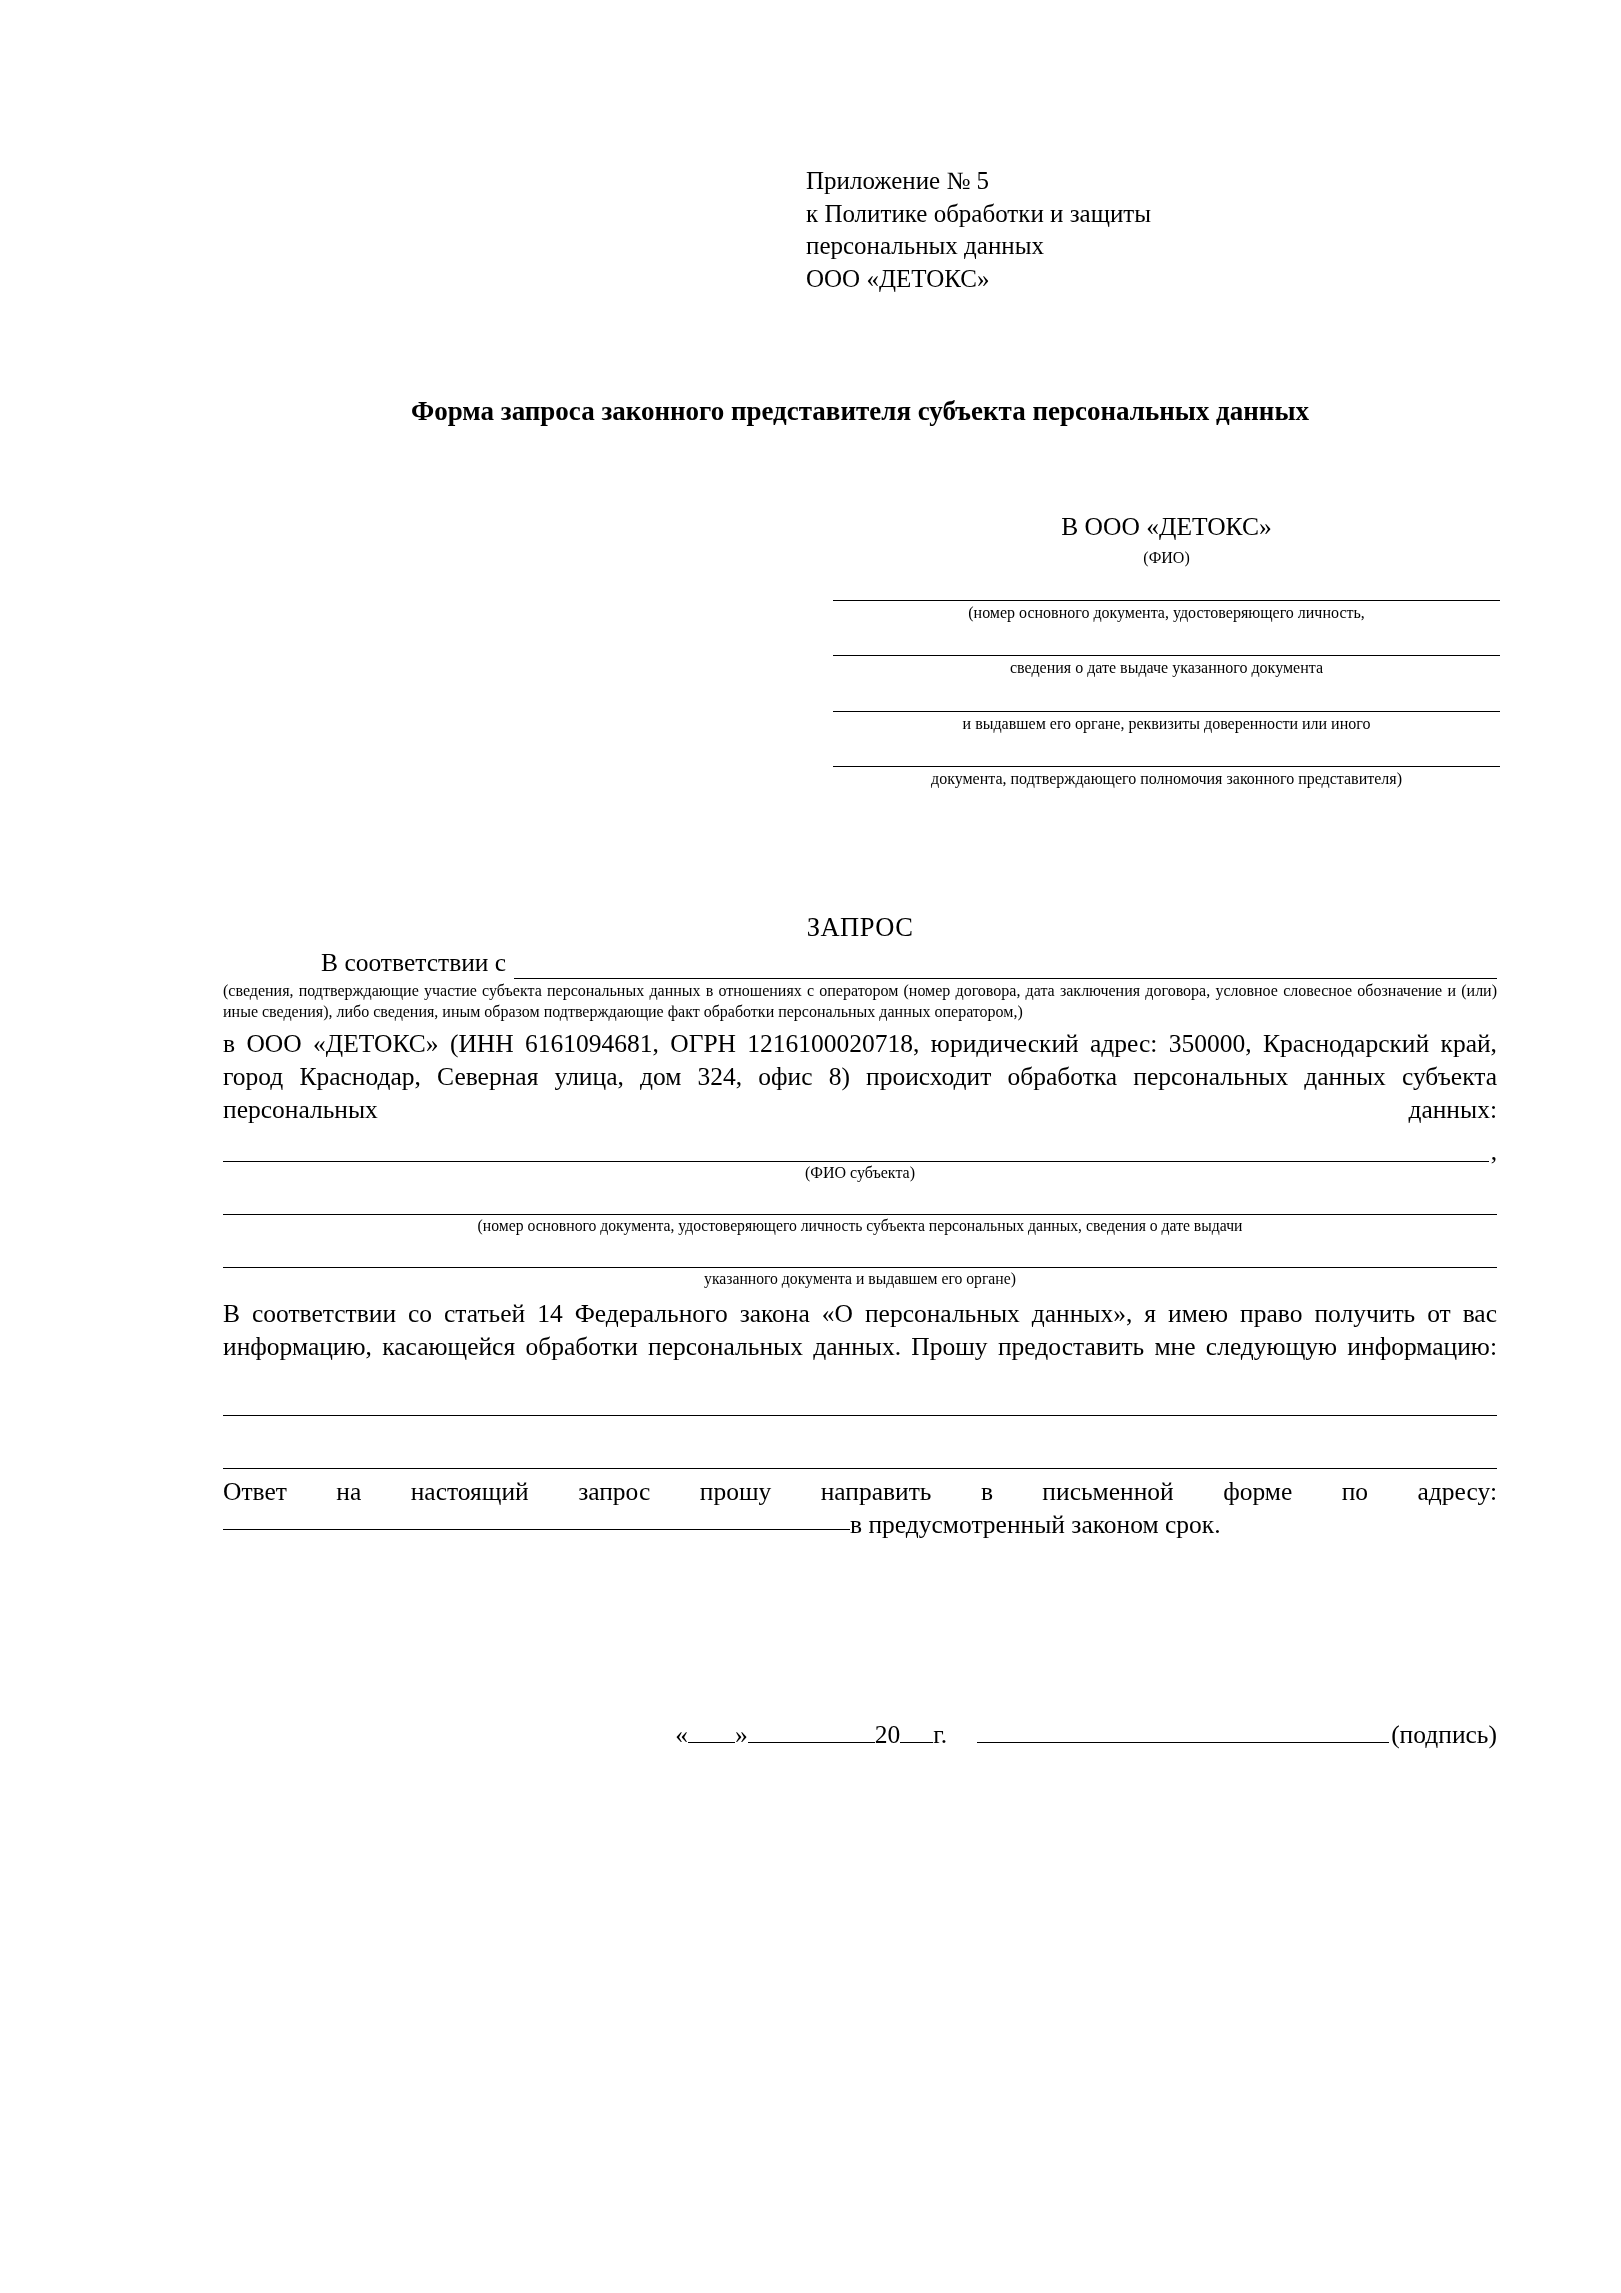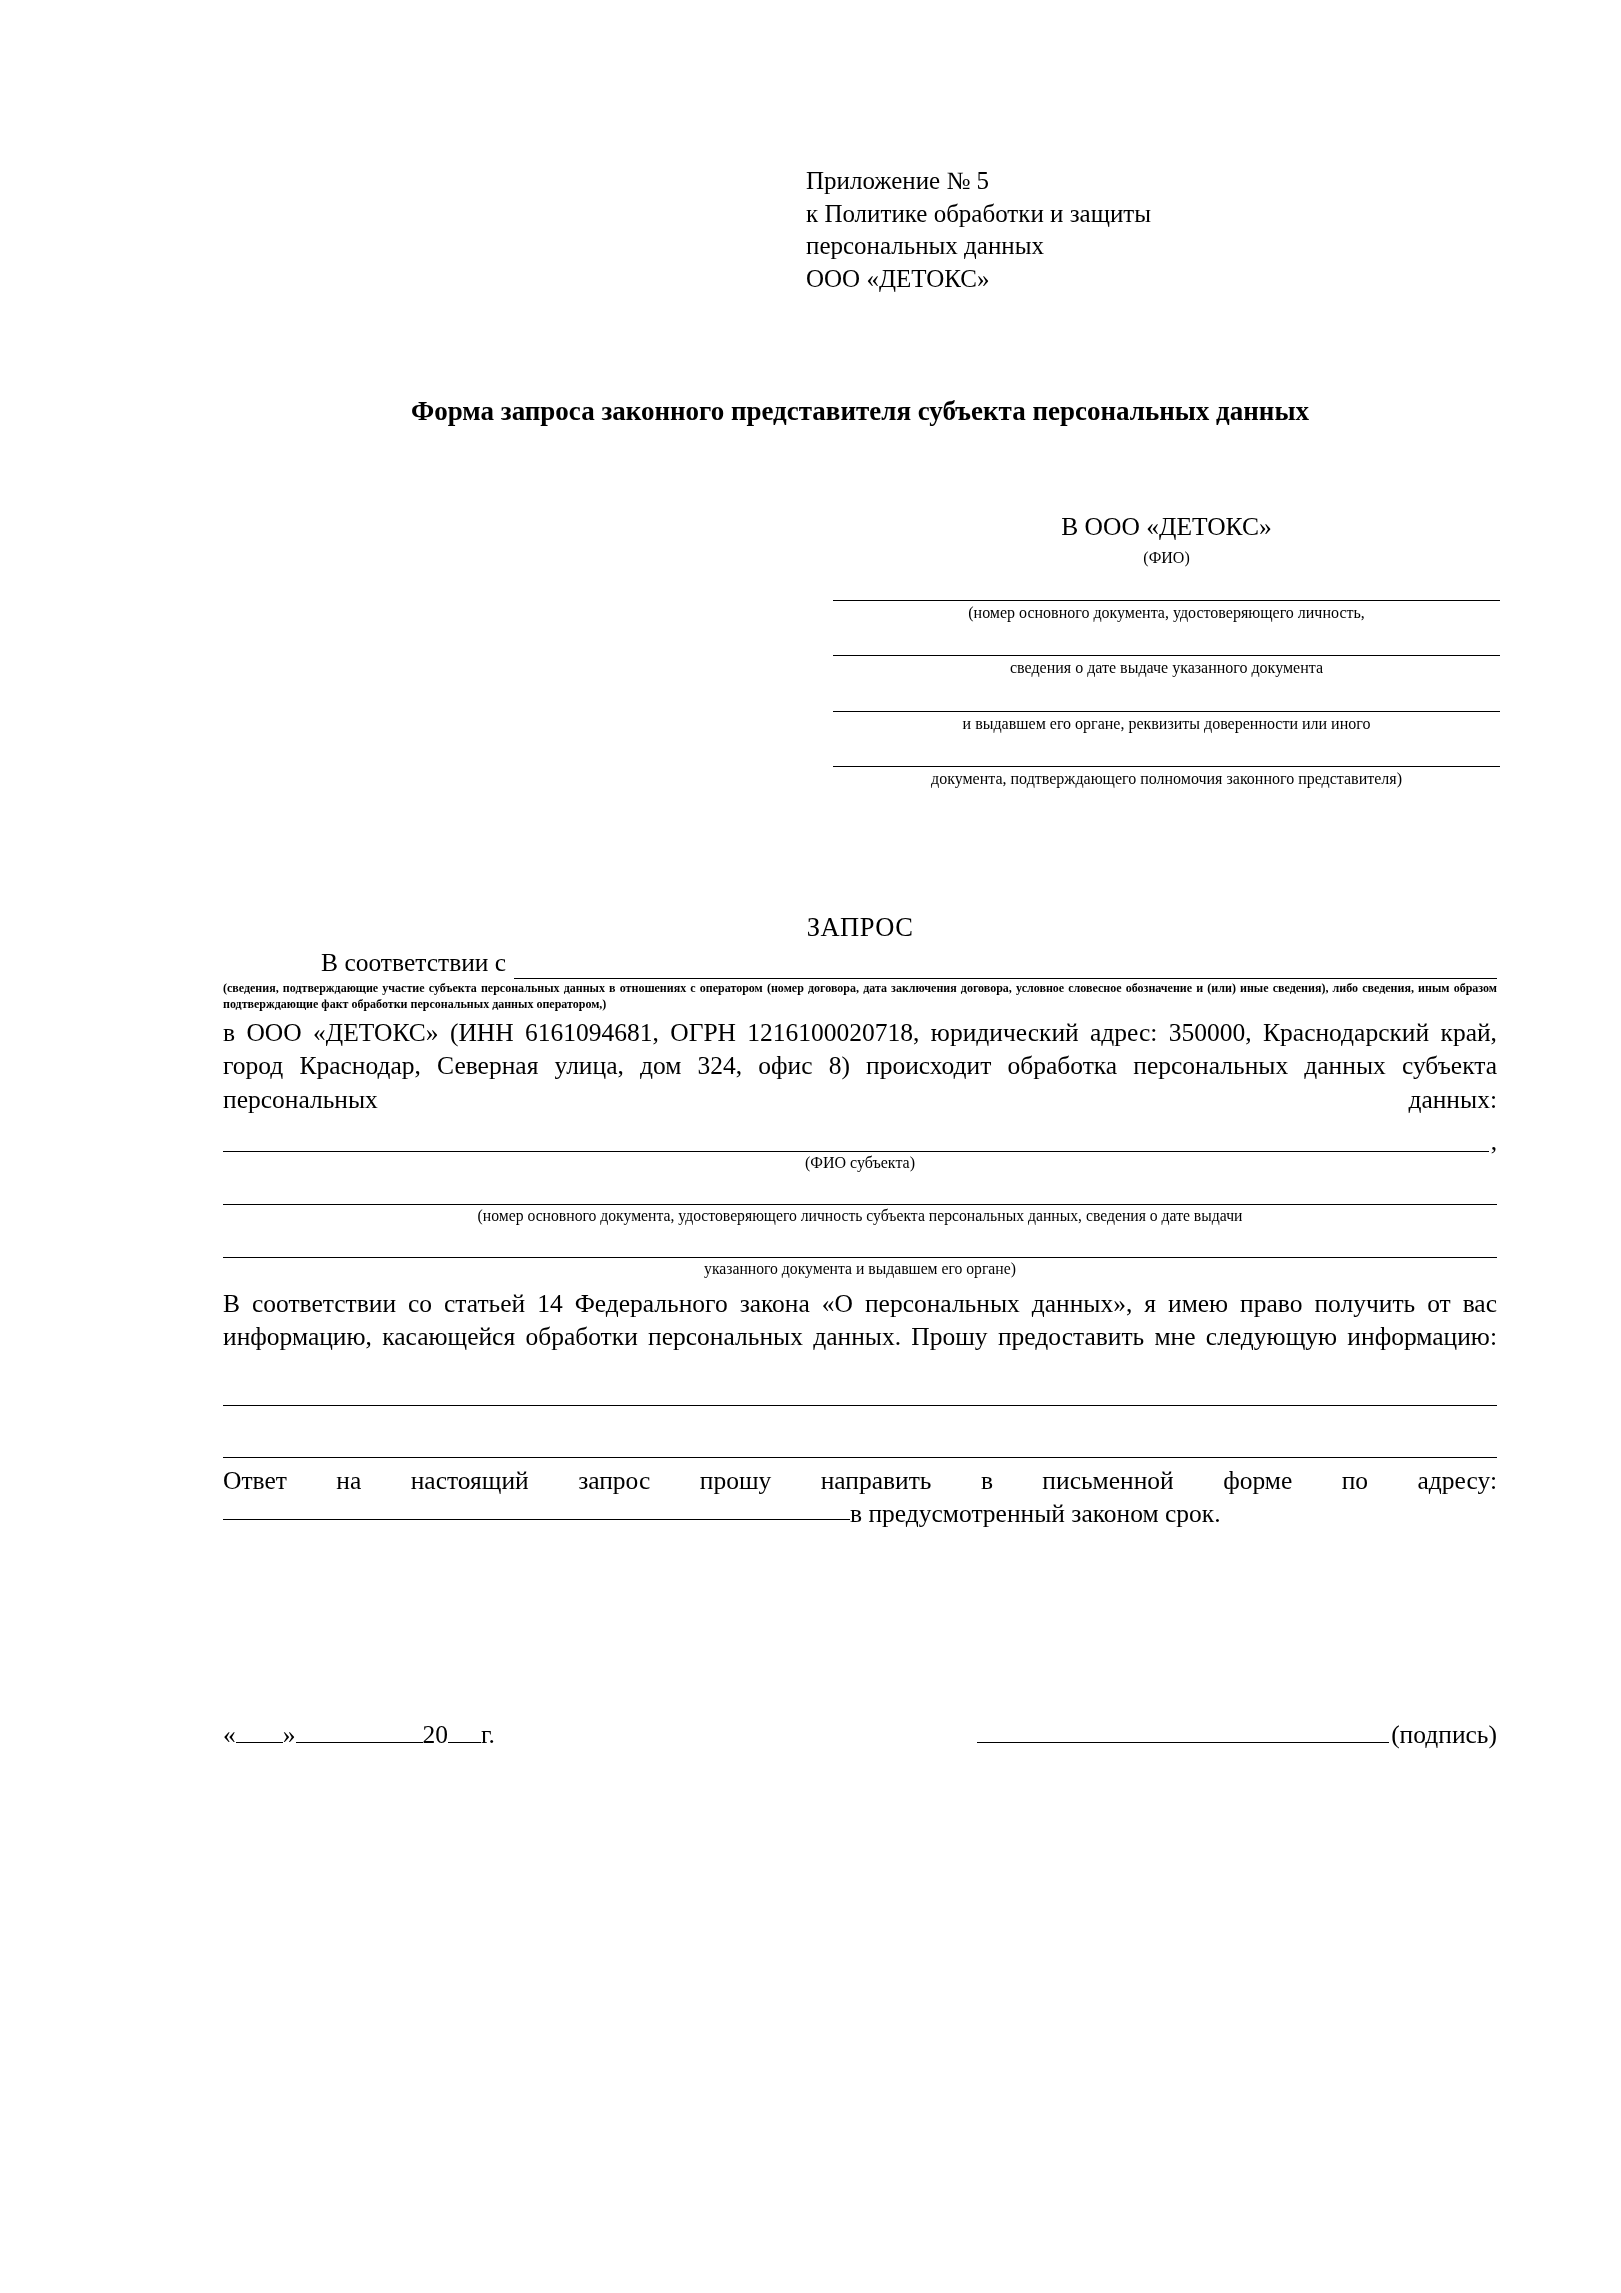--- a/index.html
+++ b/index.html
@@ -103,25 +103,24 @@
     line-height: 1.30;
   }
   .inline-fill-row {
     display: flex;
     align-items: flex-end;
     white-space: nowrap;
     margin-left: 98px;
   }
   .inline-fill-row .lbl { margin-right: 7.8px; }
   .small-note {
-    font-size: 12px;
+    font-size: 16px;
     line-height: 1.30;
     text-align: justify;
     margin-top: 2px;
-    font-weight: bold;
   }
   .para {
     text-align: justify;
     text-align-last: left;
     margin-top: 3.9px;
   }
   .para-just {
     text-align: justify;
     text-align-last: justify;
   }
@@ -151,22 +150,23 @@
   }
 
   
   .footer {
     position: absolute;
     left: 223px;
     top: 1720px;
     width: 1274px;
     font-size: 25.5px;
     display: flex;
-    justify-content: space-between;
-    align-items: flex-end;
+    justify-content: flex-end;
+    align-items: flex-end;
+    gap: 30px;
   }
   .sign-fill {
     display: inline-block;
     width: 412px;
     border-bottom: 1.6px solid #000;
     height: 19.6px;
     margin-right: 2px;
   }
   .date-underline {
     display: inline-block;

